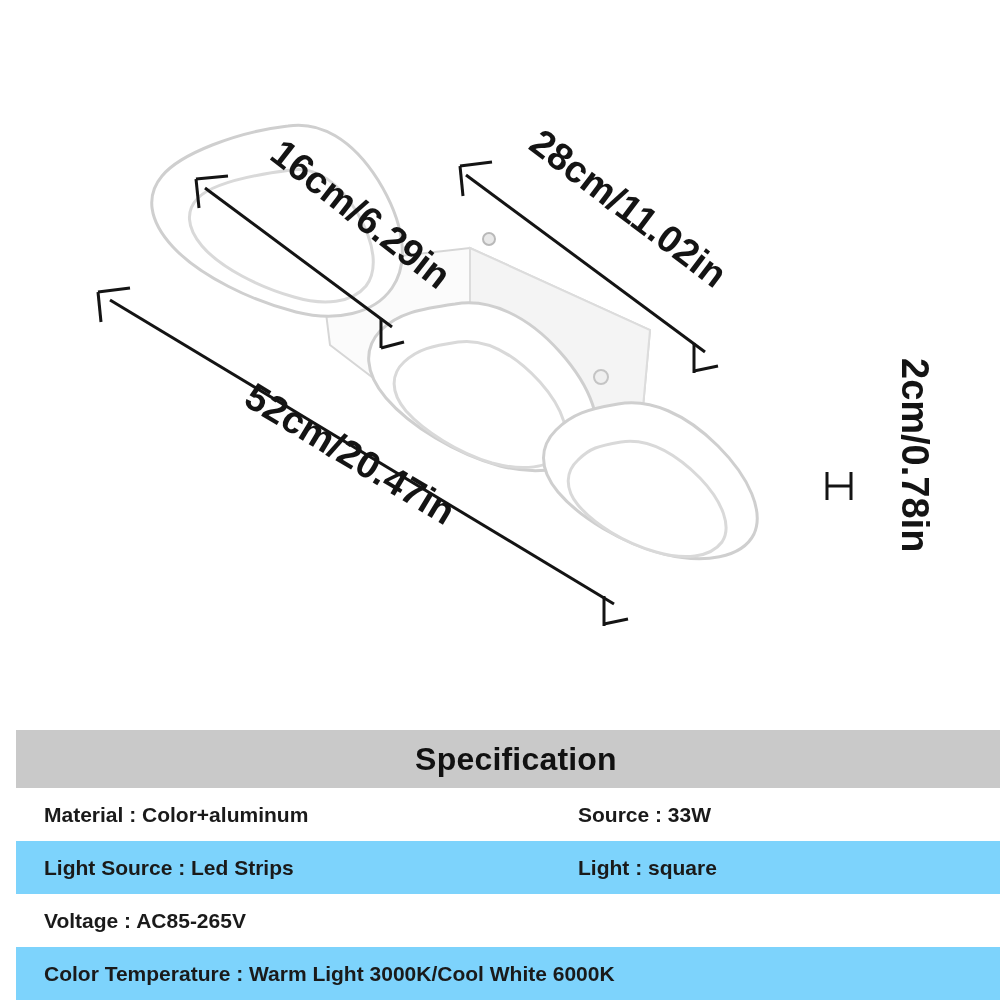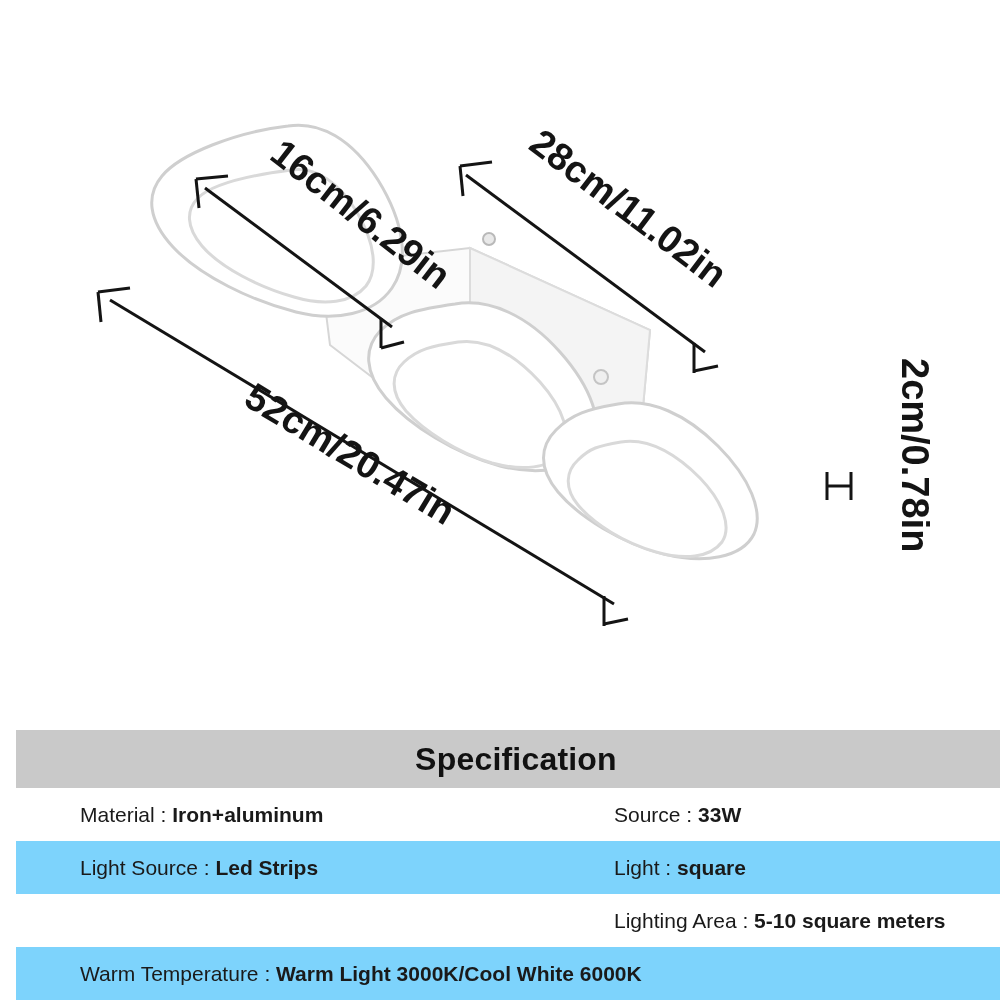--- a/index.html
+++ b/index.html
@@ -80,22 +80,21 @@
   .spec-row.plain {
     background: #ffffff;
   }
 
   .spec-cell {
     font-size: 21px;
     color: #1a1a1a;
     white-space: nowrap;
   }
   .spec-cell .lbl {
-    font-weight: 400;
-    margin-left: 36px;
+    font-weight: 700;
   }
   .spec-cell .val {
     font-weight: 700;
   }
   .cell-left {
     position: absolute;
     left: 28px;
   }
   .cell-right {
     position: absolute;
@@ -213,42 +212,42 @@
   </div>
 
   <div id="spec">
 
     <div class="spec-title-row">
       <div class="spec-title">Specification</div>
     </div>
 
     <div class="spec-row plain">
       <div class="spec-cell cell-left">
-        <span class="lbl">Material : </span><span class="val">Iron+aluminum</span>
+        <span class="lbl">Material : </span><span class="val">Color+aluminum</span>
       </div>
       <div class="spec-cell cell-right">
         <span class="lbl">Source : </span><span class="val">33W</span>
       </div>
     </div>
 
     <div class="spec-row alt">
       <div class="spec-cell cell-left">
         <span class="lbl">Light Source :  </span><span class="val">Led Strips</span>
       </div>
       <div class="spec-cell cell-right">
         <span class="lbl">Light : </span><span class="val">square</span>
       </div>
     </div>
 
     <div class="spec-row plain">
-      <div class="spec-cell cell-right">
-        <span class="lbl">Lighting Area : </span><span class="val">5-10 square meters</span>
+      <div class="spec-cell cell-left">
+        <span class="lbl">Voltage : </span><span class="val">AC85-265V</span>
       </div>
     </div>
 
     <div class="spec-row alt">
       <div class="spec-cell cell-full">
-        <span class="lbl">Warm Temperature : </span><span class="val">Warm Light 3000K/Cool White 6000K</span>
+        <span class="lbl">Color Temperature : </span><span class="val">Warm Light 3000K/Cool White 6000K</span>
       </div>
     </div>
   </div>
 
 </div>
 
 </body></html>

